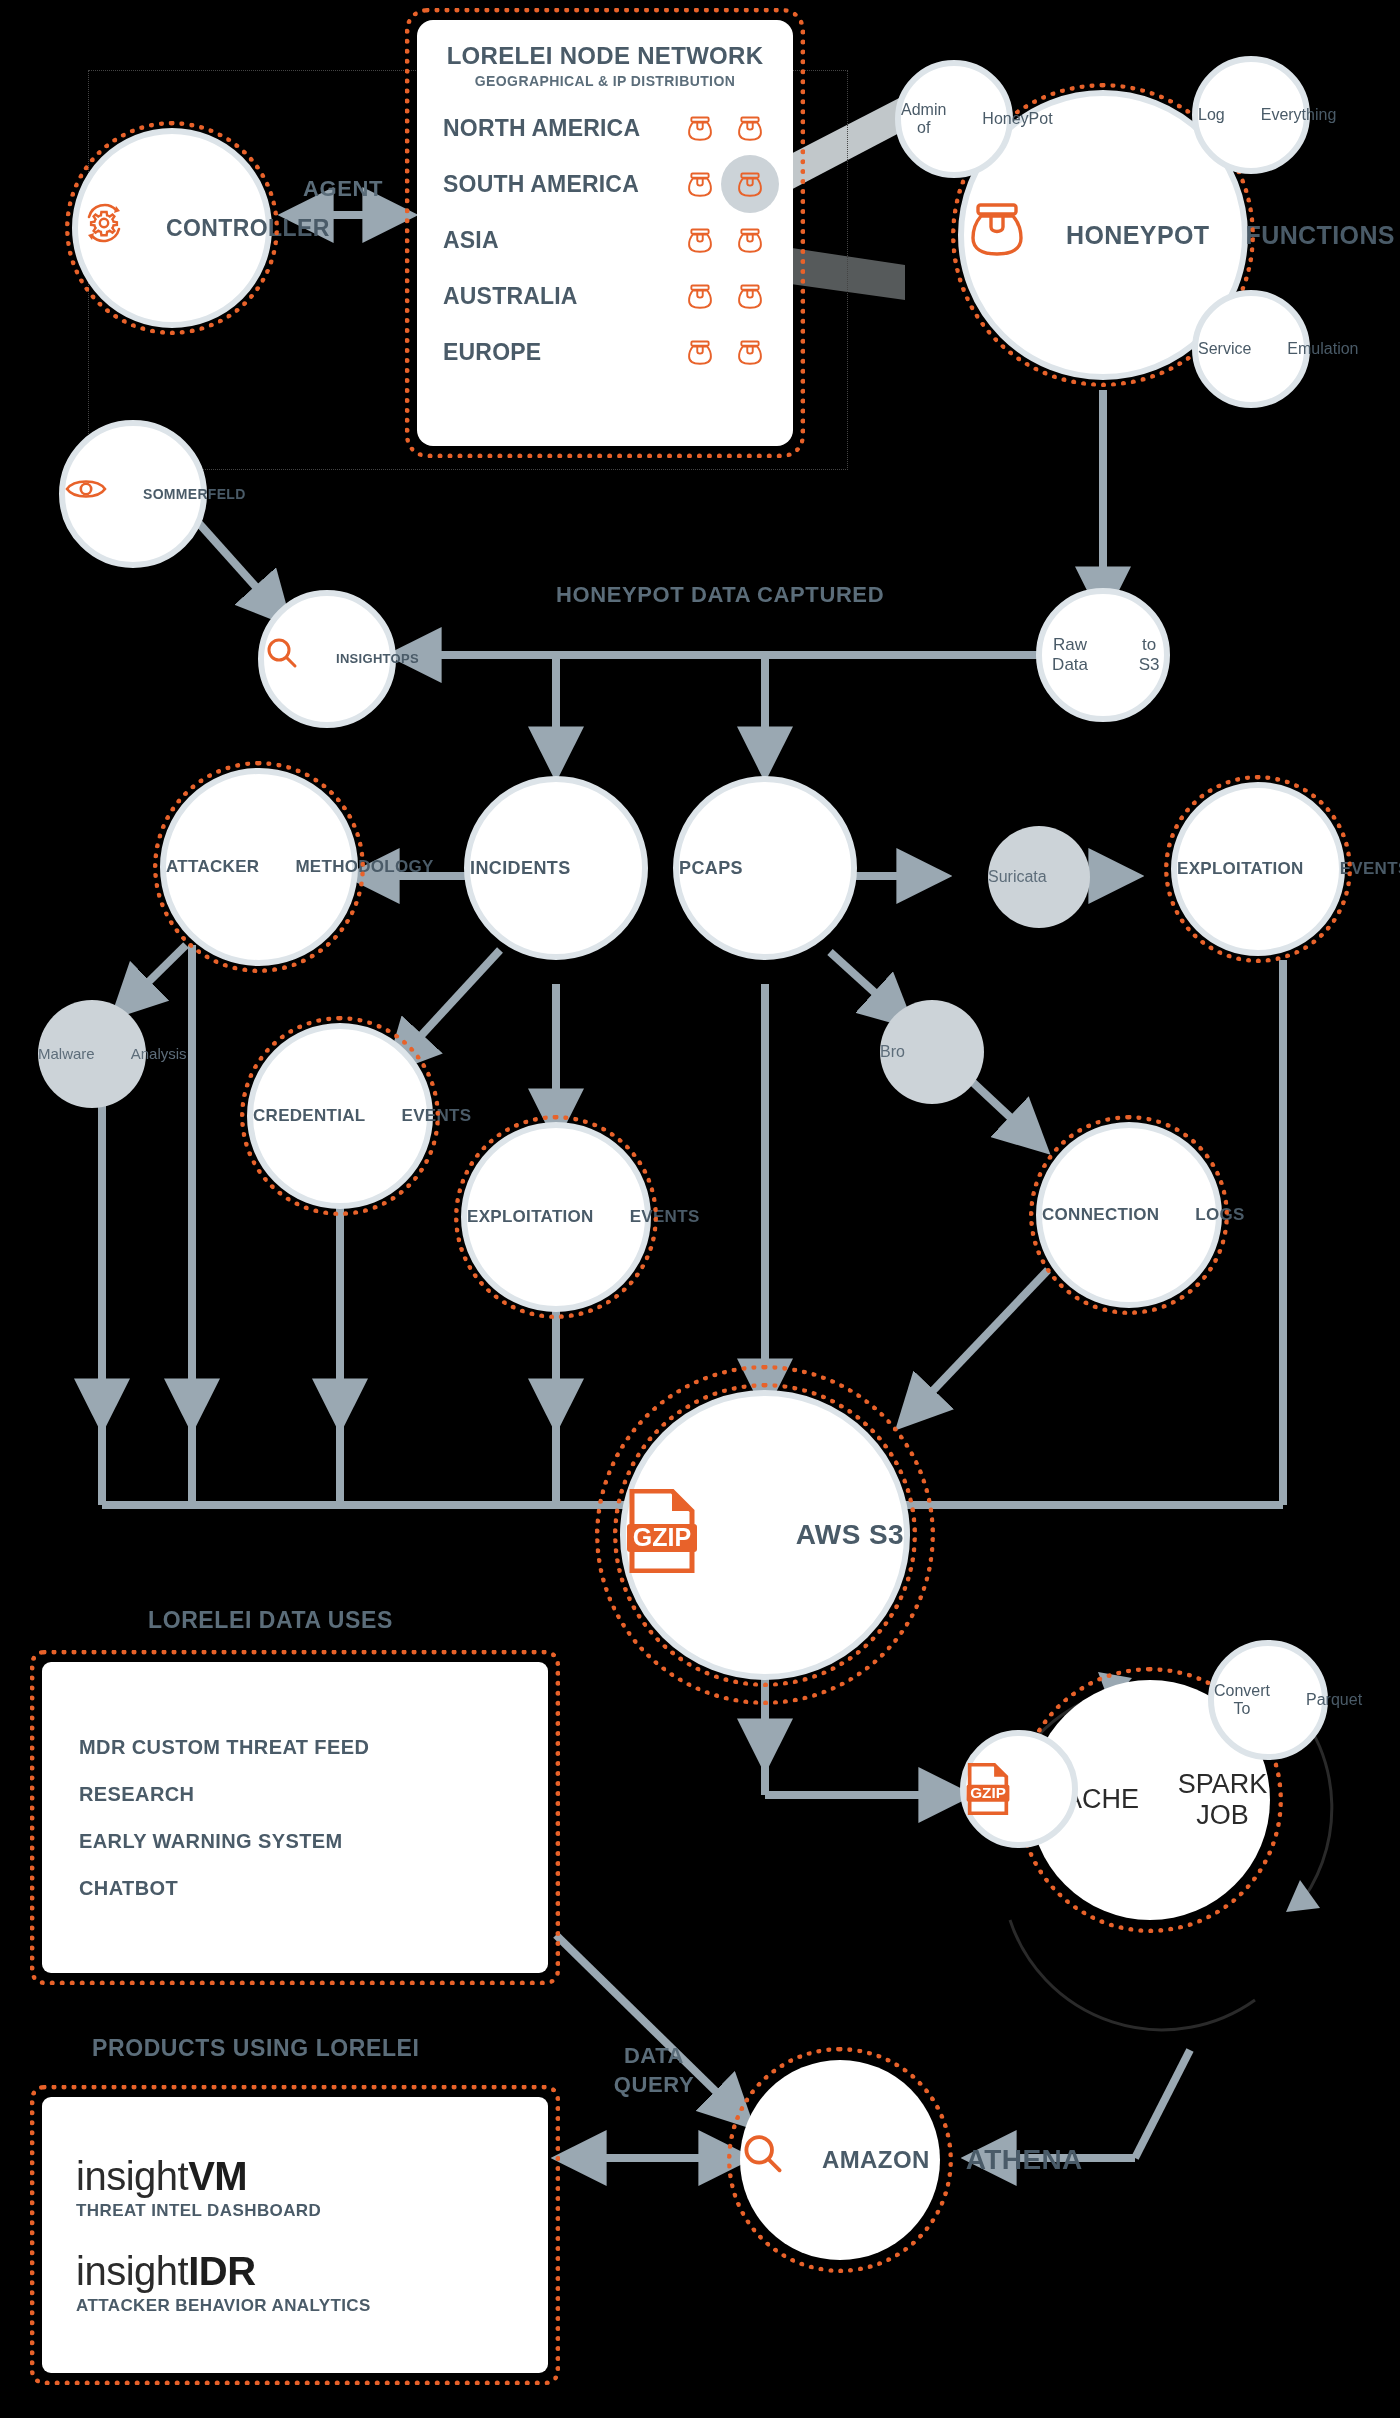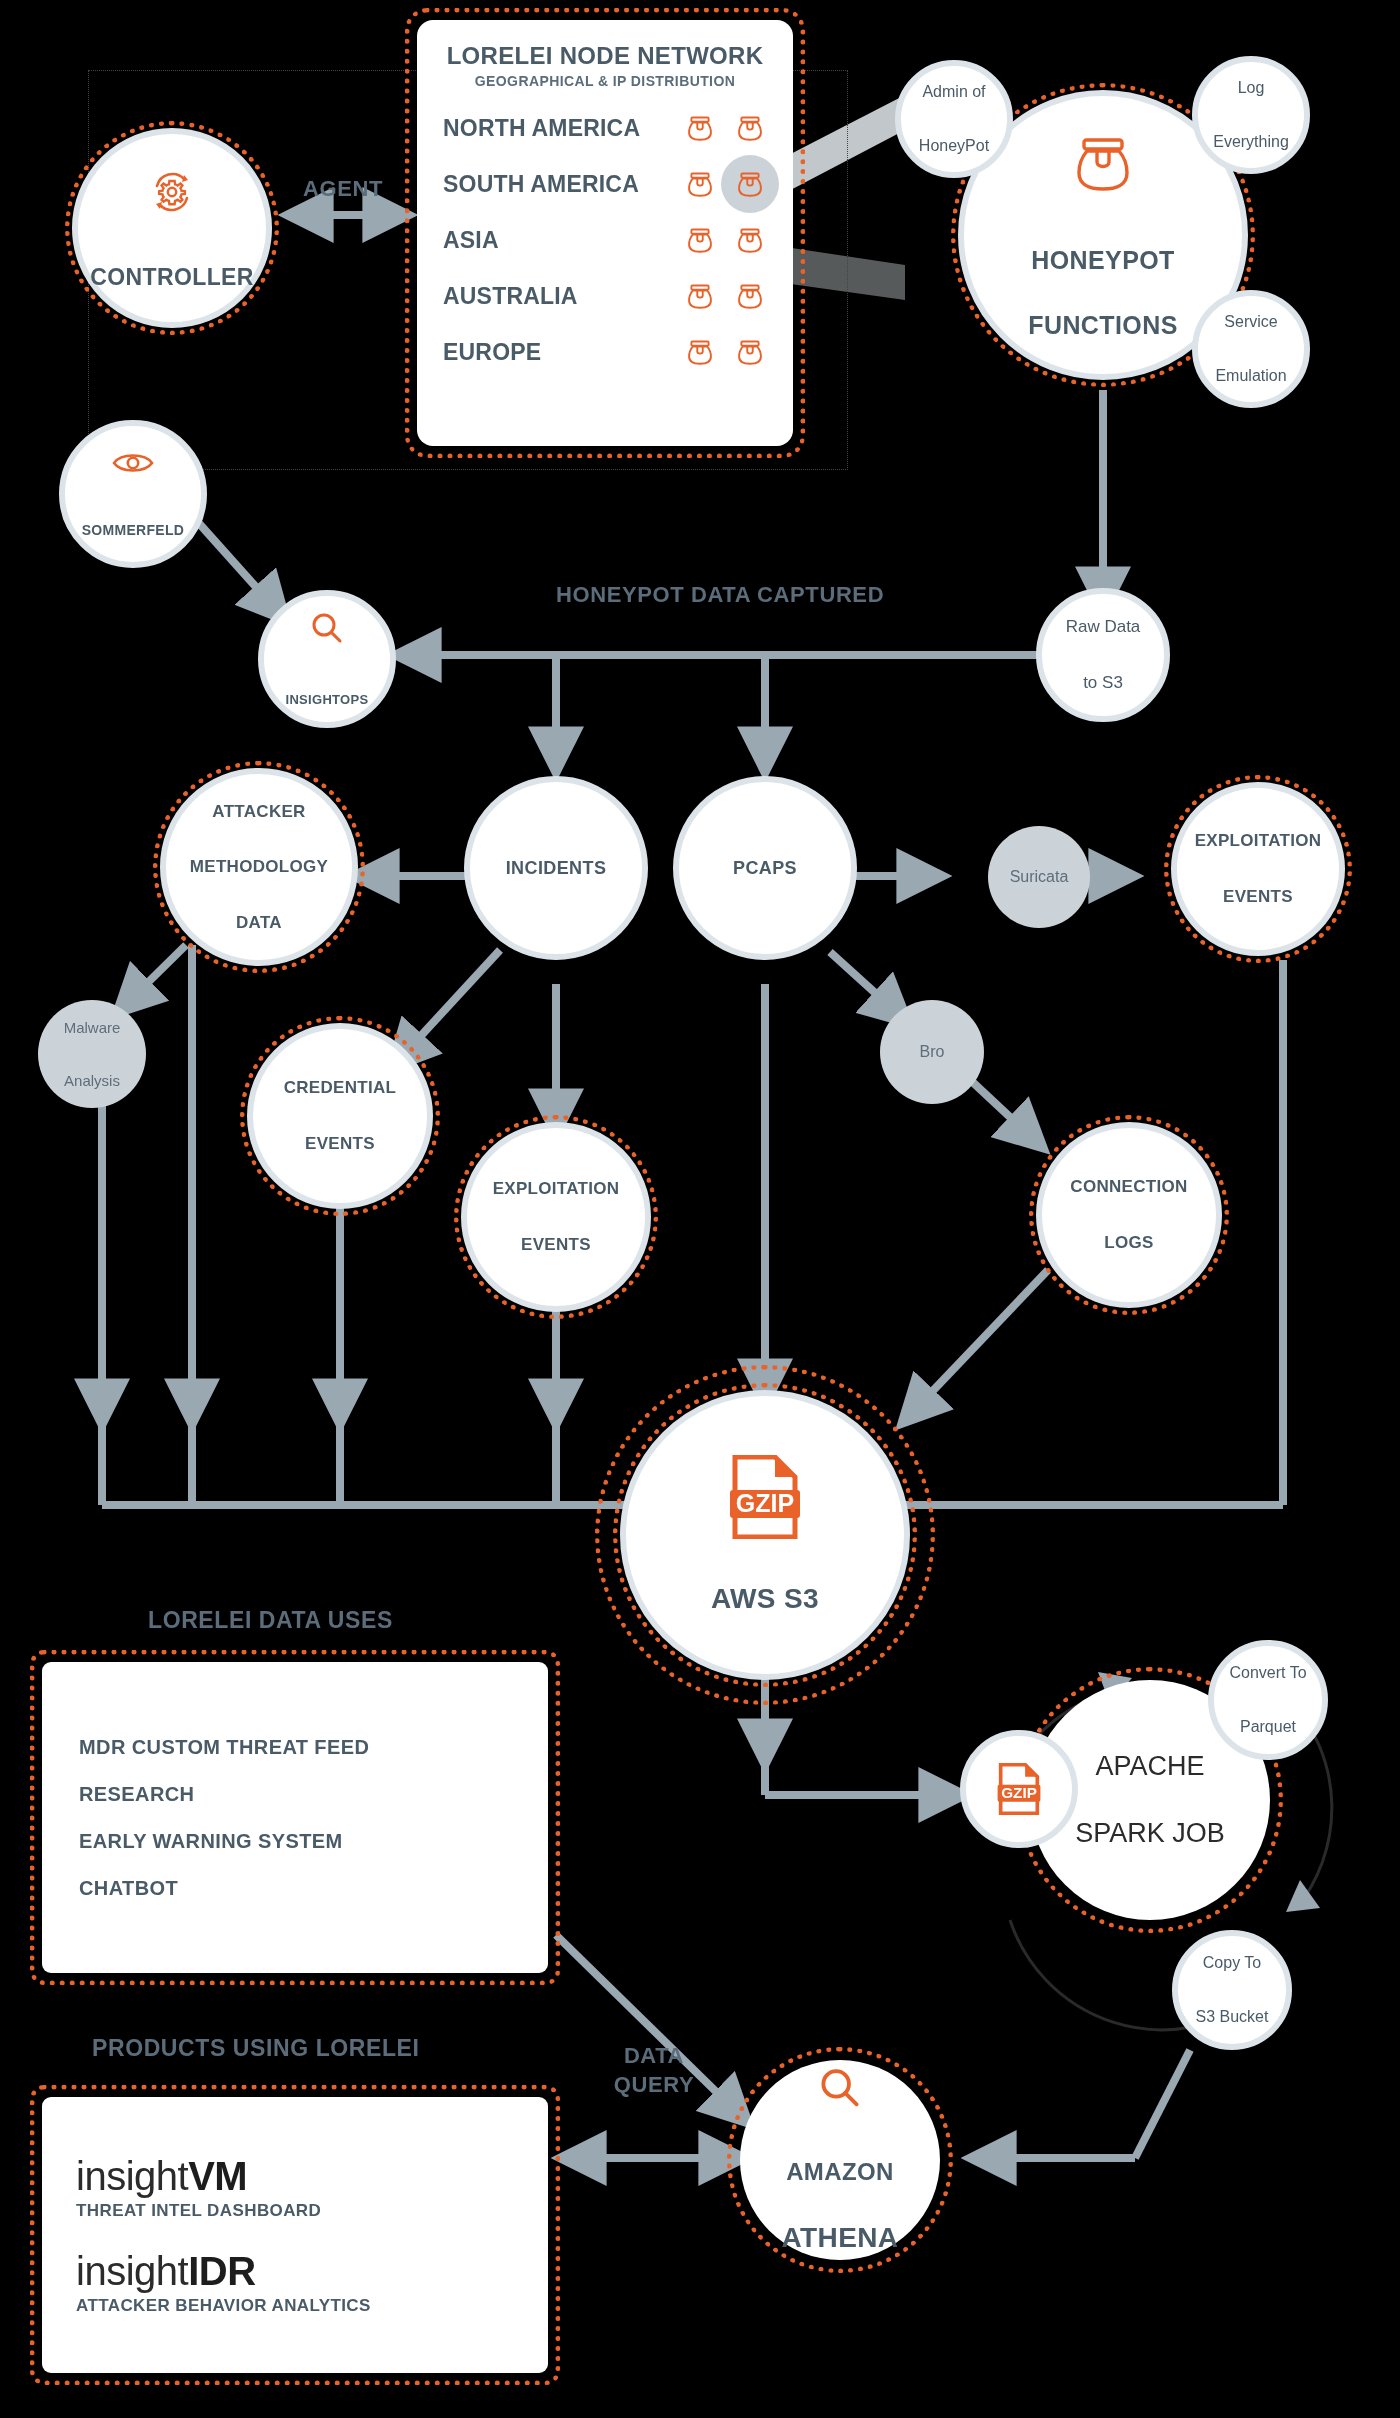--- a/index.html
+++ b/index.html
@@ -7,21 +7,21 @@
   body{
     font-family:"Liberation Sans","DejaVu Sans",sans-serif;
     width:1400px;height:2418px;position:relative;overflow:hidden;
   }
   #stage{position:absolute;left:0;top:0;width:1400px;height:2418px;}
   svg#wires{position:absolute;left:0;top:0;width:1400px;height:2418px;}
 
   
   .node{
     position:absolute;border-radius:50%;background:#fff;
-    display:flex;flex-direction:column;align-items:center;justify-content:center;
+    display:flex;flex-direction:row;align-items:center;justify-content:space-between;
     text-align:center;color:#4a5b68;box-sizing:border-box;
     border:6px solid #dde4e9;
     gap:36px;
   }
   .node.plain{border-color:#dde4e9;}
   .node .lbl{line-height:1.15;}
   .node-grey{background:#ccd3d8;border:none;color:#5d6d7a;}
   .ringed::before{
     content:"";position:absolute;border-radius:50%;
     border:5px dotted #e8622a;
@@ -469,24 +469,20 @@
         <text x="36" y="57" font-family="Liberation Sans, sans-serif" font-size="25" font-weight="bold" fill="#ffffff" text-anchor="middle">GZIP</text>
       </svg>
     </span>
   </div>
 
   <div class="node plain" style="left:1208px;top:1640px;width:120px;height:120px;font-size:16px;">
     <span class="lbl">Convert To</span>
     <span class="lbl">Parquet</span>
   </div>
 
-  <div class="node plain" style="left:1172px;top:1930px;width:120px;height:120px;font-size:16px;">
-    <span class="lbl">Copy To</span>
-    <span class="lbl">S3 Bucket</span>
-  </div>
 
   <div class="sec-label" style="left:92px;top:2035px;font-size:23px;">PRODUCTS USING LORELEI</div>
   <div class="infobox" style="left:30px;top:2085px;width:530px;height:300px;">
     <div class="infobox-inner" id="products-list" style="padding:24px 34px;">
         <div style="margin: 14px 0px;">
           <div class="prod-name">insight<b>VM</b></div>
           <div class="prod-sub">THREAT INTEL DASHBOARD</div>
         </div>
         <div style="margin: 14px 0px;">
           <div class="prod-name">insight<b>IDR</b></div>

